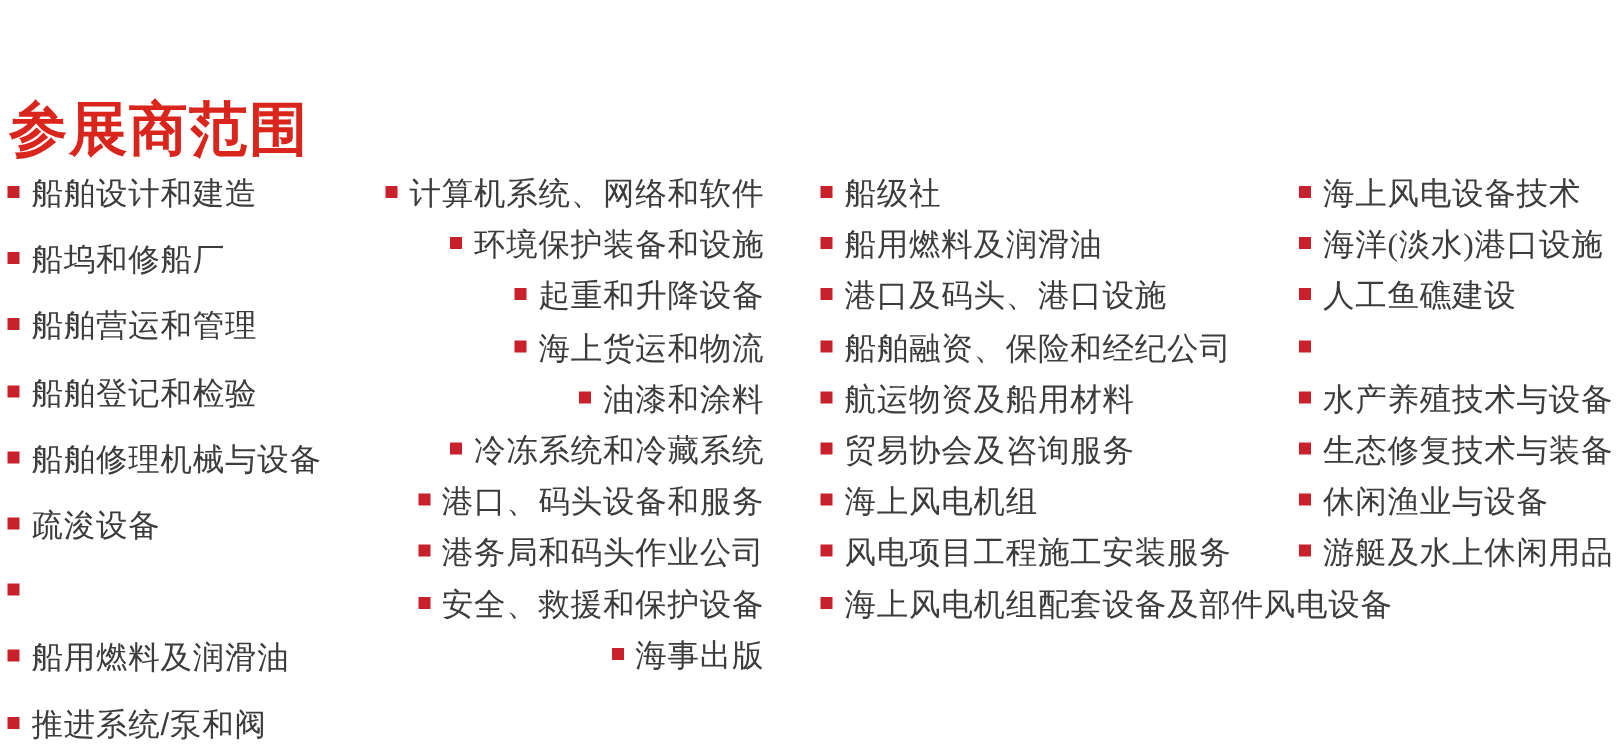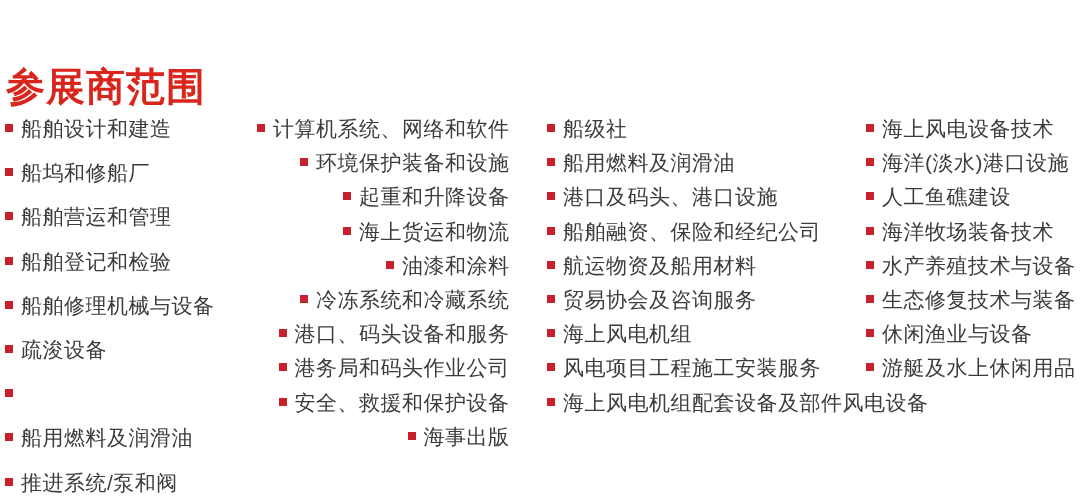--- a/index.html
+++ b/index.html
@@ -33,21 +33,21 @@
   }
   .column{
     position:absolute;
     top:112px;
     display:flex;
     flex-direction:column;
   }
   .col-0{left:5px;gap:10px;}
   .col-1{left:257px;align-items:flex-end;}
   .col-2{left:547px;}
-  .col-3{left:866px;}
+  .col-3{left:866px;font-family:Liberation Serif, serif;}
   .item{
     display:flex;
     align-items:center;
     height:34.2px;
   }
   .bullet{
     flex:0 0 auto;
     width:8px;
     height:8px;
     background:var(--bullet);
@@ -197,21 +197,20 @@
       <div class="item">
         <span class="bullet"></span>
         <span class="label">海洋(淡水)港口设施</span>
       </div>
       <div class="item">
         <span class="bullet"></span>
         <span class="label">人工鱼礁建设</span>
       </div>
       <div class="item">
         <span class="bullet"></span>
-        <span class="label">海洋牧场装备技术</span>
       </div>
       <div class="item">
         <span class="bullet"></span>
         <span class="label">水产养殖技术与设备</span>
       </div>
       <div class="item">
         <span class="bullet"></span>
         <span class="label">生态修复技术与装备</span>
       </div>
       <div class="item">

